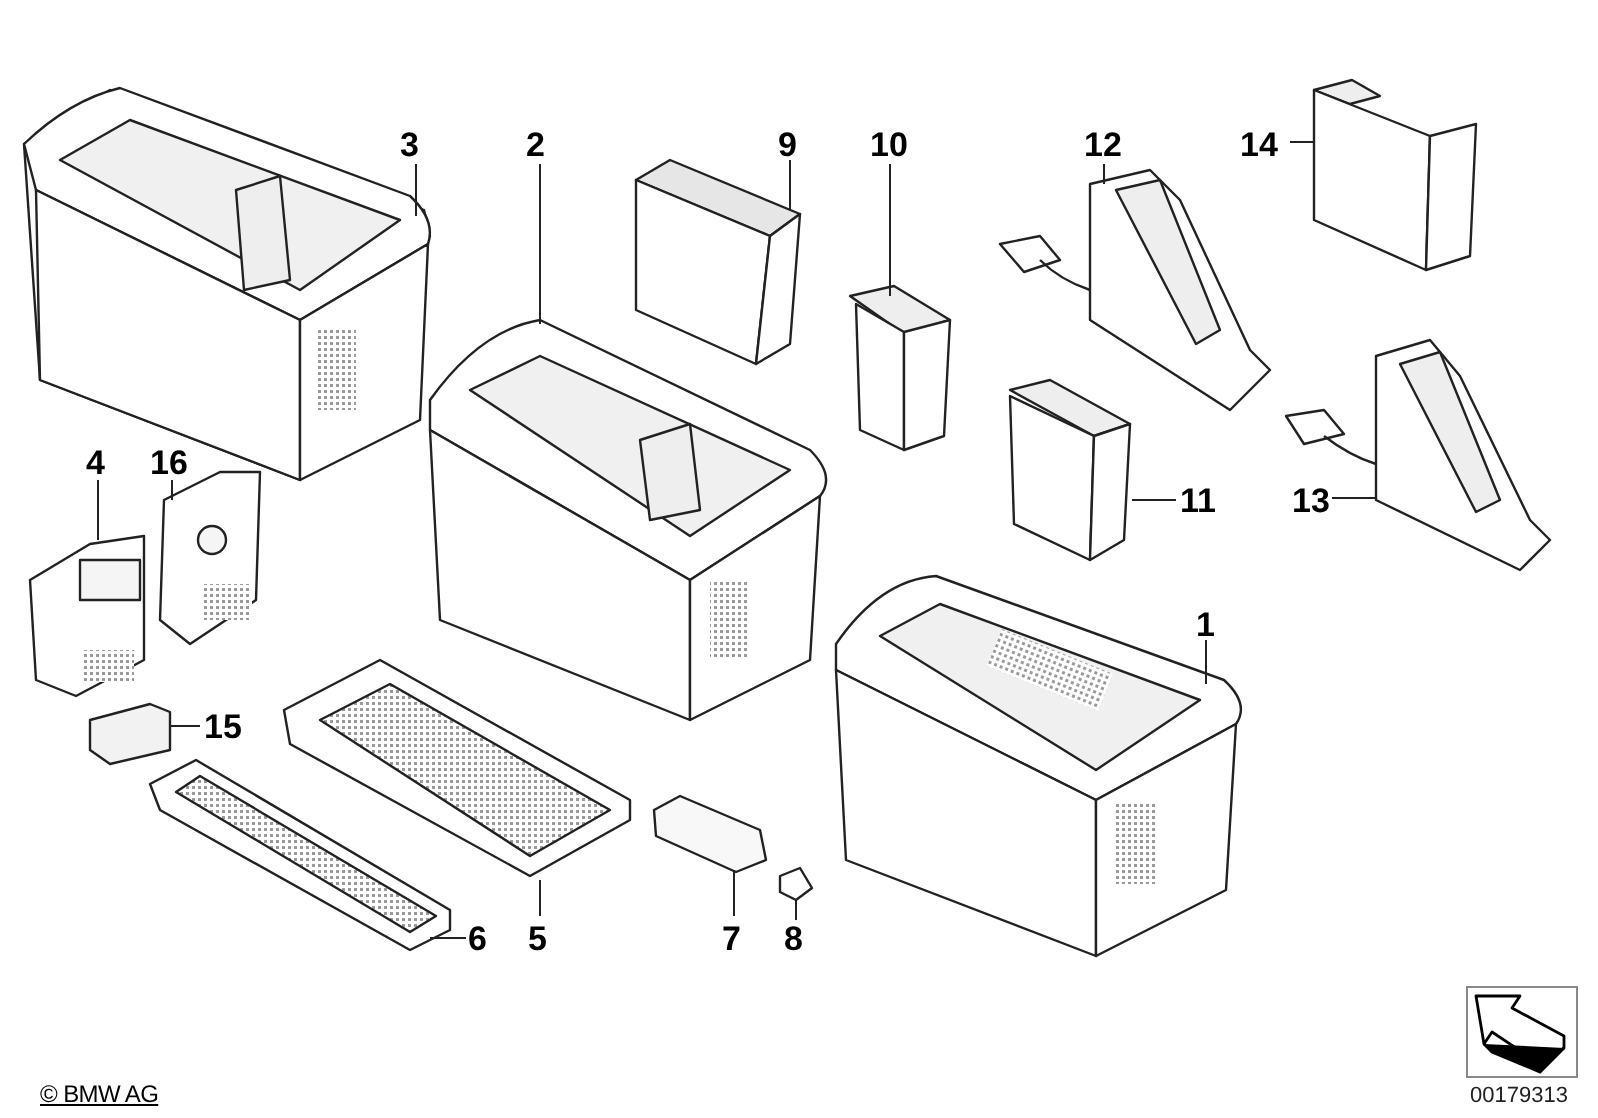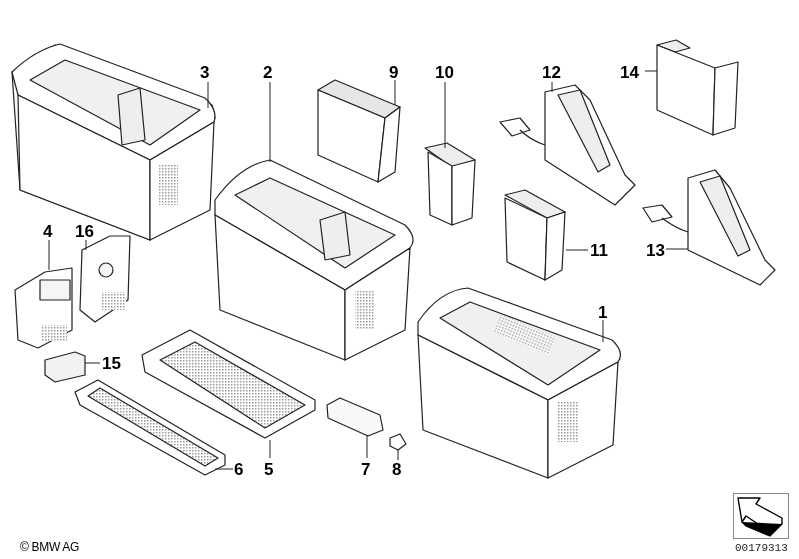--- a/index.html
+++ b/index.html
@@ -2,23 +2,23 @@
 <html><head>
 <meta charset="utf-8">
 <style>
   html, body { margin:0; padding:0; background:#ffffff; }
   body { width:799px; height:559px; position:relative; overflow:hidden;
          font-family:"Liberation Sans", sans-serif; }
   #diagram { position:absolute; left:0; top:0; width:799px; height:559px; }
   .callout { font-family:"Liberation Sans", sans-serif; font-weight:bold;
              font-size:17px; fill:#000; }
   .copyright { position:absolute; left:20px; top:540px; font-size:12px;
-               font-family:"Liberation Sans", sans-serif; color:#000; letter-spacing:-0.3px; }
+               font-family:"Liberation Sans", sans-serif; color:#000; letter-spacing:-0.3px;text-decoration:underline; }
   .docnum { position:absolute; left:735px; top:542px; font-size:11px;
-            font-family:Liberation Mono, monospace; color:#222; }
+            font-family:Liberation Sans, sans-serif; color:#222; }
   .orient { position:absolute; left:733px; top:493px; width:56px; height:46px;
             border:1px solid #888; box-sizing:border-box; background:#fff; }
 </style>
 </head>
 <body>
 
 <svg id="diagram" viewBox="0 0 799 559" xmlns="http://www.w3.org/2000/svg">
   <defs>
     <pattern id="mesh" width="3" height="3" patternUnits="userSpaceOnUse">
       <rect width="3" height="3" fill="#fff"></rect>

